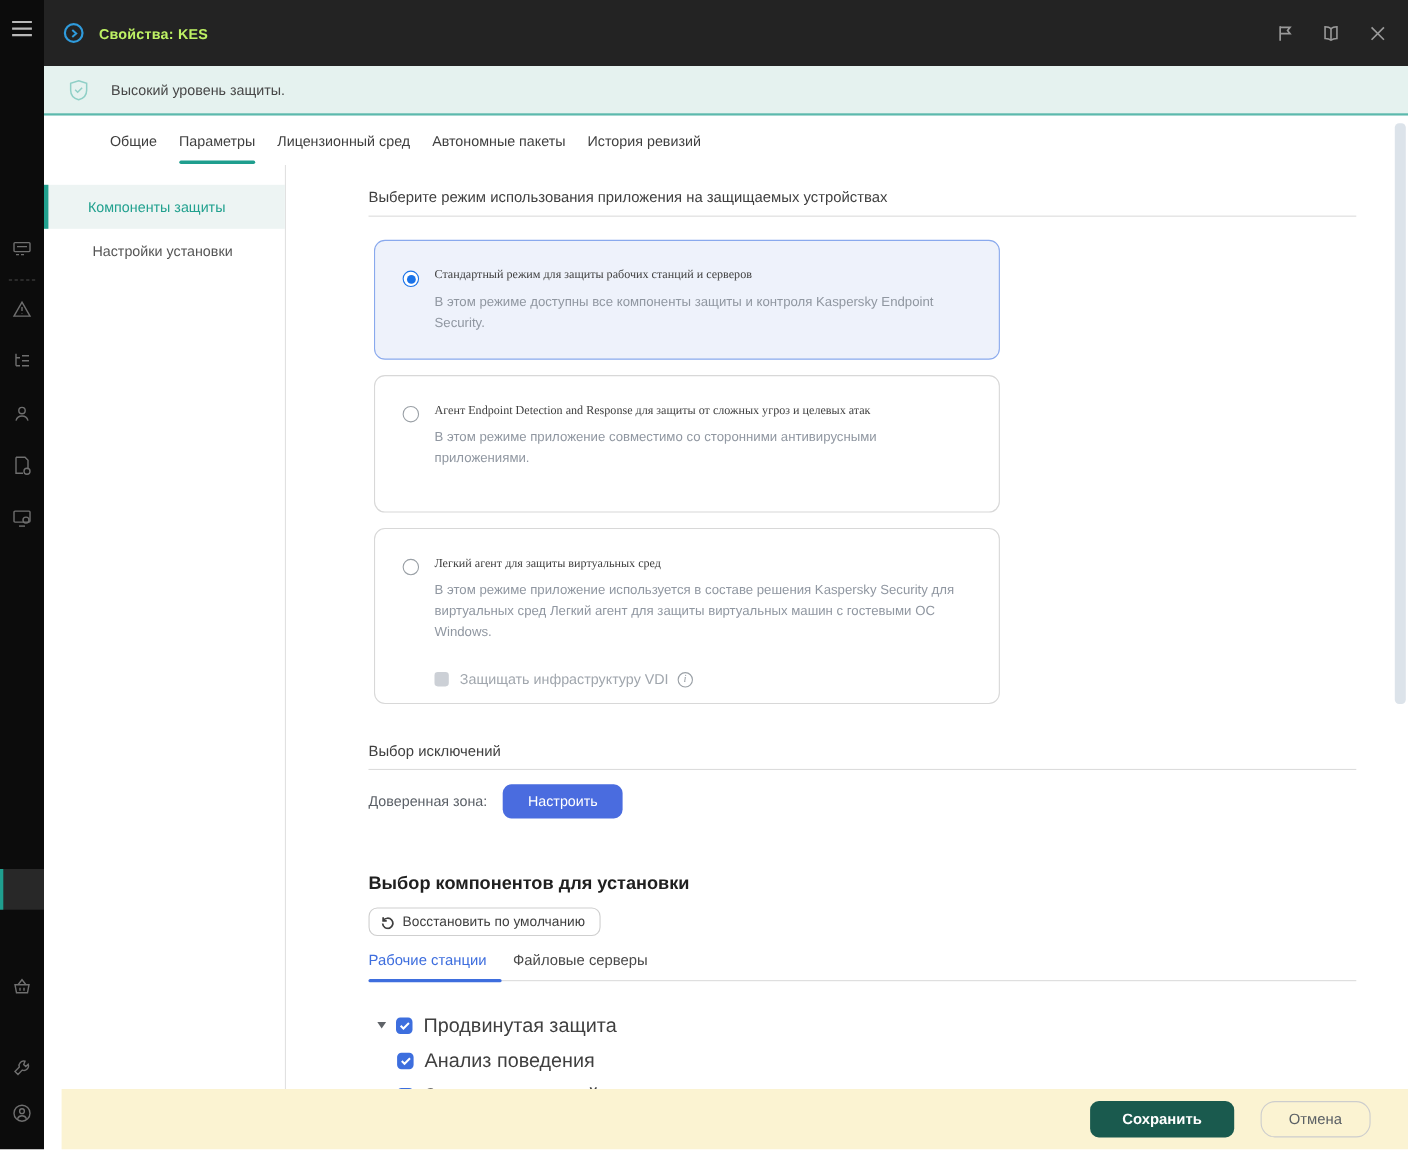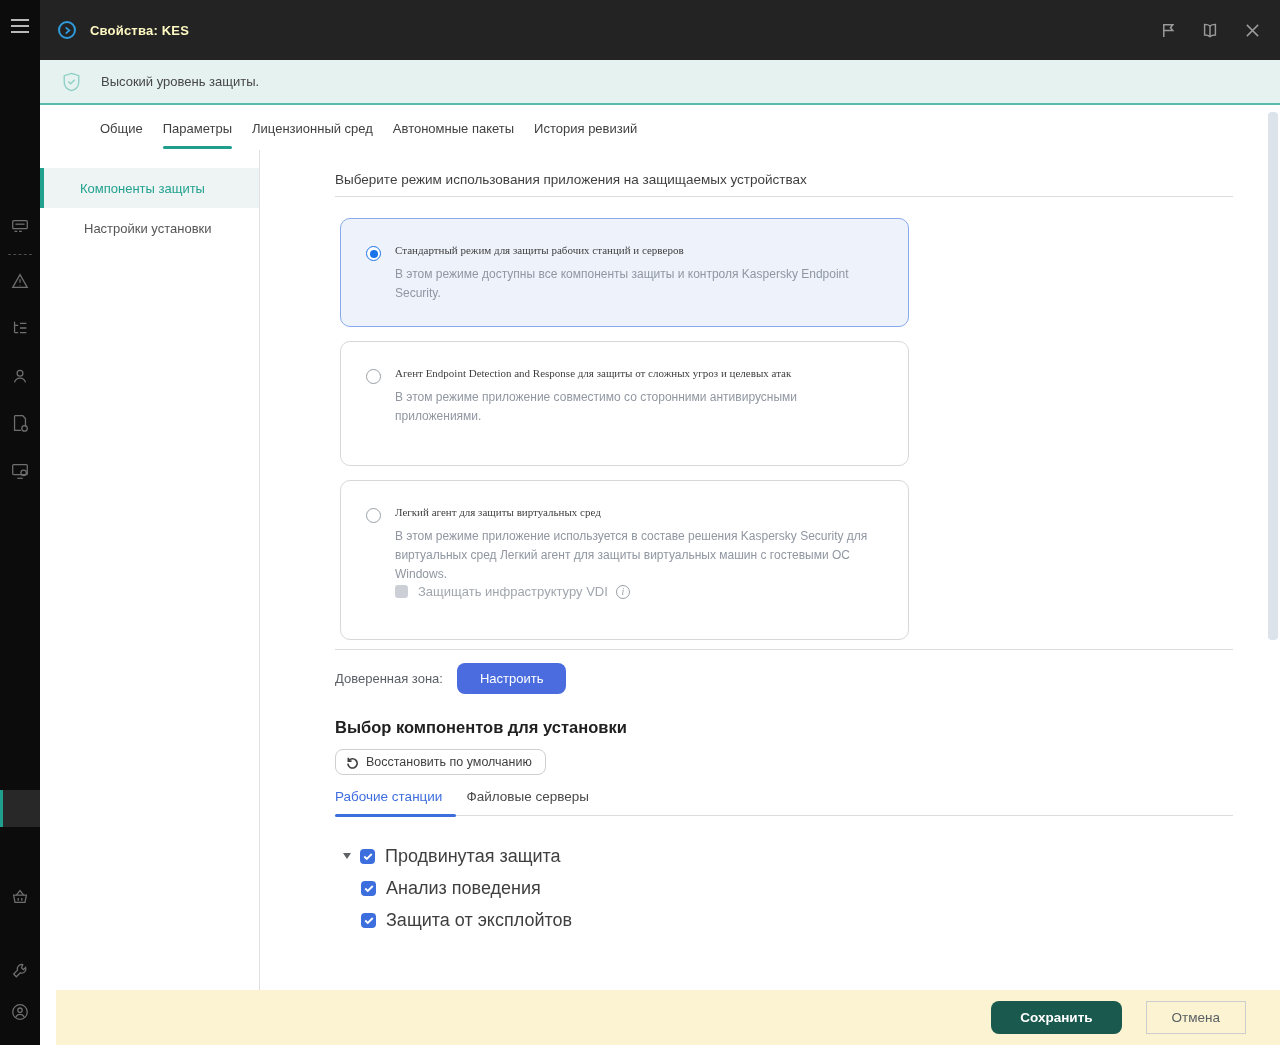--- a/index.html
+++ b/index.html
@@ -14,21 +14,21 @@
   .rail .hamburger svg { stroke:#b9b9b9; stroke-width:2; }
   .rail-divider { position:absolute; left:8px; width:24px; border-top:1px dashed #4a4a4a; }
   .rail-active { position:absolute; left:0; top:790px; width:40px; height:37px; background:#282828; border-left:3px solid #1f9e8e; }
 
   
   .header { position:absolute; left:40px; top:0; width:1240px; height:60px; background:#232323;
     display:flex; align-items:center; }
   .app-logo { width:18px; height:18px; border:2px solid #2f9bdc; border-radius:50%; margin-left:18px;
     display:flex; align-items:center; justify-content:center; }
   .app-logo svg { stroke:#2f9bdc; fill:none; stroke-width:2; }
-  .header-title { color:#fef9c3; font-size:13px; font-weight:bold; margin-left:14px; letter-spacing:.2px; }
+  .header-title { color:#bef264; font-size:13px; font-weight:bold; margin-left:14px; letter-spacing:.2px; }
   .header-actions { margin-left:auto; display:flex; align-items:center; gap:22px; padding-right:18px; }
   .header-actions .hicon { width:20px; height:20px; display:flex; align-items:center; justify-content:center; cursor:pointer; }
   .header-actions svg { stroke:#9a9a9a; fill:none; stroke-width:1.6; }
 
   
   .banner { position:absolute; left:40px; top:60px; width:1240px; height:45px; background:#e5f2ef;
     border-bottom:2px solid #5cb9ad; display:flex; align-items:center; }
   .banner svg { stroke:#8fcfc6; fill:none; stroke-width:1.5; margin-left:22px; }
   .banner-text { color:#474747; font-size:13px; margin-left:20px; }
 
@@ -60,34 +60,34 @@
   .card-2 { margin-top:14px; height:125px; }
   .card-3 { margin-top:14px; height:160px; }
   .radio { position:absolute; left:25px; top:27px; width:15px; height:15px; border-radius:50%;
     border:1.5px solid #9aa0a6; background:#fff; }
   .card.selected .radio { border-color:#1a73e8; }
   .card.selected .radio::after { content:""; position:absolute; left:2.5px; top:2.5px; width:8px; height:8px;
     border-radius:50%; background:#1a73e8; }
   .card-title { font-size:11px; color:#3f3f3f; line-height:1.4; max-width:466px;font-family:Liberation Serif, serif; }
   .card-desc { font-size:12px; color:#9097a1; line-height:1.55; margin-top:7px; max-width:458px; }
   .card-3 .card-desc { max-width:478px; }
-  .vdi-row { display:flex; align-items:center; margin-top:1px; }
+  .vdi-row { display:flex; align-items:center; margin-top:27px; }
   .vdi-box { width:13px; height:13px; border-radius:3px; background:#ccd0d6; margin-right:10px; }
   .vdi-label { font-size:13px; color:#a0a6ad; }
   .info-icon { width:14px; height:14px; border:1px solid #9aa0a6; border-radius:50%; margin-left:8px;
     color:#9aa0a6; font-size:10px; line-height:12px; text-align:center; font-family:"Liberation Serif", serif; font-style:italic; }
 
   
   .trusted-row { margin-top:13px; display:flex; align-items:center; }
   .trusted-label { font-size:13px; color:#5a5f66; }
   .btn-configure { margin-left:14px; background:#4a6cdf; color:#fff; border:none; font-size:13px;
     font-family:inherit; padding:8px 23px; border-radius:8px; cursor:pointer; }
 
   
-  .big-heading { margin-top:24px; font-size:16.5px; font-weight:bold; color:#202020; }
+  .big-heading { margin-top:50px; font-size:16.5px; font-weight:bold; color:#202020; }
   .btn-restore { margin-top:12px; display:inline-flex; align-items:center; gap:7px;
     border:1px solid #cfcfcf; border-radius:8px; background:#fff; padding:5px 13px 5px 10px;
     font-size:12.5px; color:#3f3f3f; font-family:inherit; cursor:pointer; }
   .btn-restore svg { stroke:#3f3f3f; fill:none; stroke-width:1.7; }
 
   .subtabs { margin-top:14px; display:flex; border-bottom:1px solid #dcdcdc; margin-right:47px; position:relative; }
   .subtab { position:relative; font-size:13.5px; color:#4a4a4a; padding:0 24px 11px 0; cursor:pointer; }
   .subtab.active { color:#3e6ede; }
   .subtab.active::after { content:""; position:absolute; left:0; right:10px; bottom:-2px; height:3px;
     background:#3e6ede; border-radius:3px; }
@@ -105,21 +105,21 @@
   
   .scroll-thumb { position:absolute; right:2px; top:112px; width:10px; height:528px;
     background:#dce3ea; border-radius:4px; z-index:40; cursor:pointer; }
 
   
   .footer { position:absolute; left:56px; top:990px; width:1240px; height:55px; background:#fbf3d2;
     display:flex; align-items:center; justify-content:flex-end; padding-right:50px; gap:24px; z-index:20; }
   .btn-save { background:#1a5a4e; color:#fff; border:none; font-weight:bold; font-size:13.5px;
     font-family:inherit; padding:9px 29px; border-radius:8px; cursor:pointer; }
   .btn-cancel { background:transparent; border:1px solid #cdcdcd; color:#5b6065; font-size:13.5px;
-    font-family:inherit; padding:8px 25px; border-radius:0; cursor:pointer; }
+    font-family:inherit; padding:8px 25px; border-radius:13px; cursor:pointer; }
 </style>
 </head>
 <body>
 
 <div class="stage">
 
   <div class="rail">
     <div class="icon hamburger" style="top:12px">
       <svg width="20" height="16" viewBox="0 0 20 16">
           <path d="M1 2h18M1 8h18M1 14h18"></path>
@@ -262,20 +262,21 @@
         <div class="card-title">Легкий агент для защиты виртуальных сред</div>
         <div class="card-desc">В этом режиме приложение используется в составе решения Kaspersky Security для виртуальных сред Легкий агент для защиты виртуальных машин с гостевыми ОС Windows.</div>
         <div class="vdi-row">
           <div class="vdi-box"></div>
           <div class="vdi-label">Защищать инфраструктуру VDI</div>
           <div class="info-icon">i</div>
         </div>
       </div>
 
       
+      <div class="sec-heading" style="margin-top:35px">Выбор исключений</div>
       <div class="hr"></div>
       <div class="trusted-row">
         <div class="trusted-label">Доверенная зона:</div>
         <button class="btn-configure">Настроить</button>
       </div>
 
       
       <div class="big-heading">Выбор компонентов для установки</div>
       <button class="btn-restore">
         <svg width="13" height="13" viewBox="0 0 14 14">

